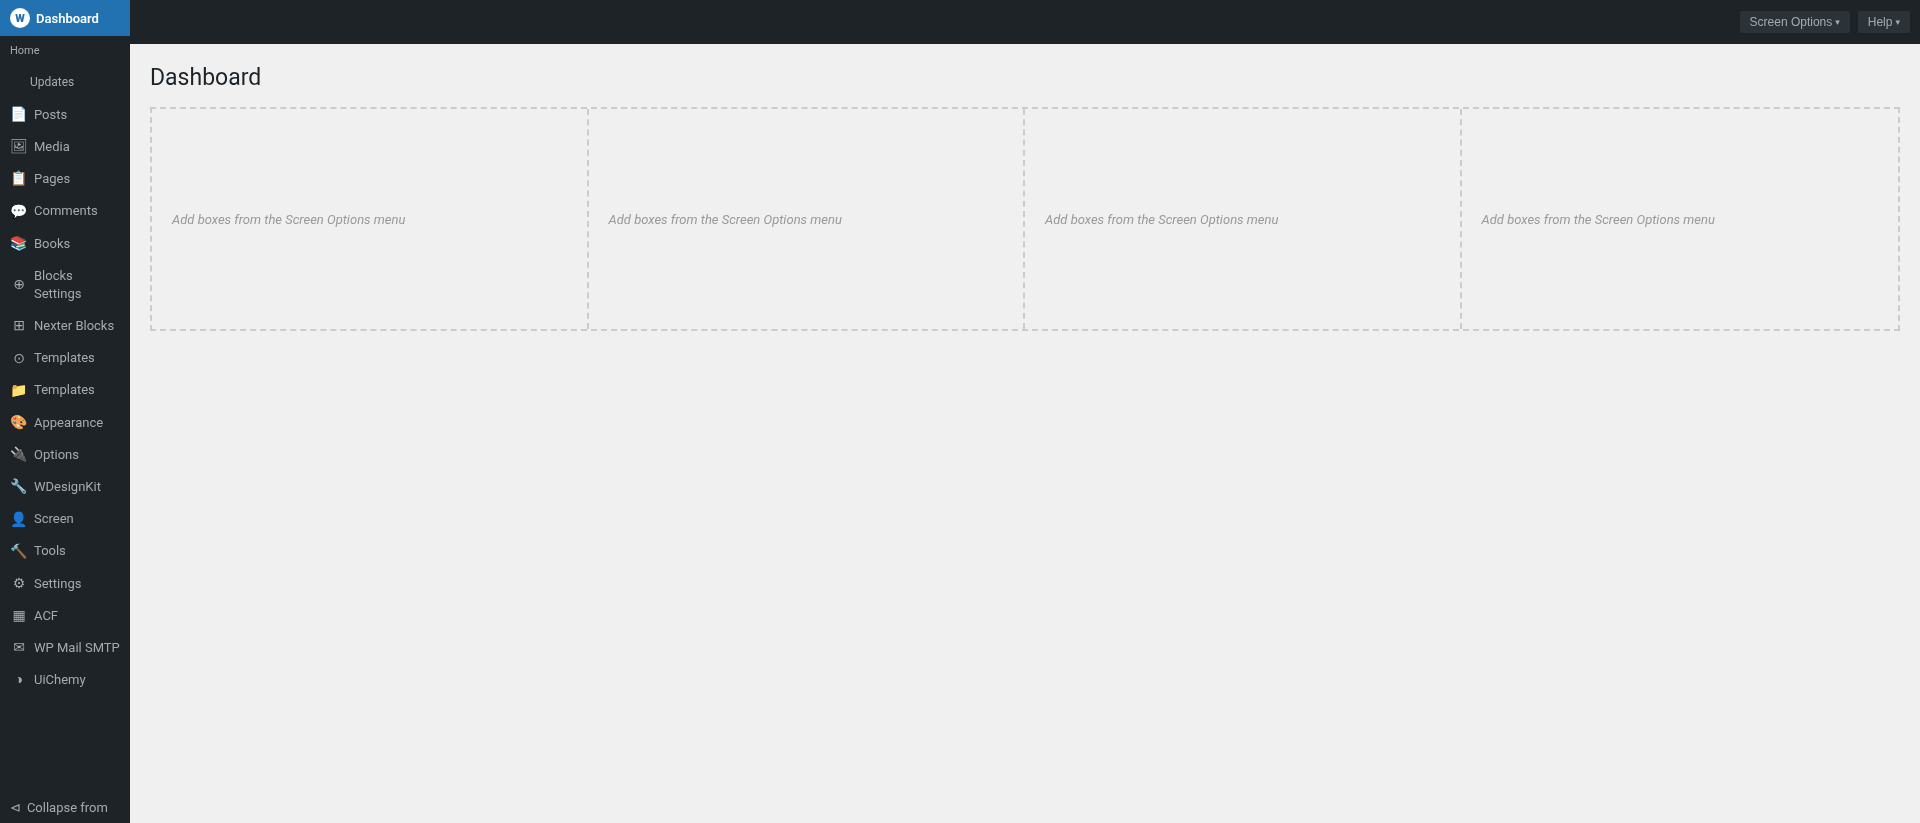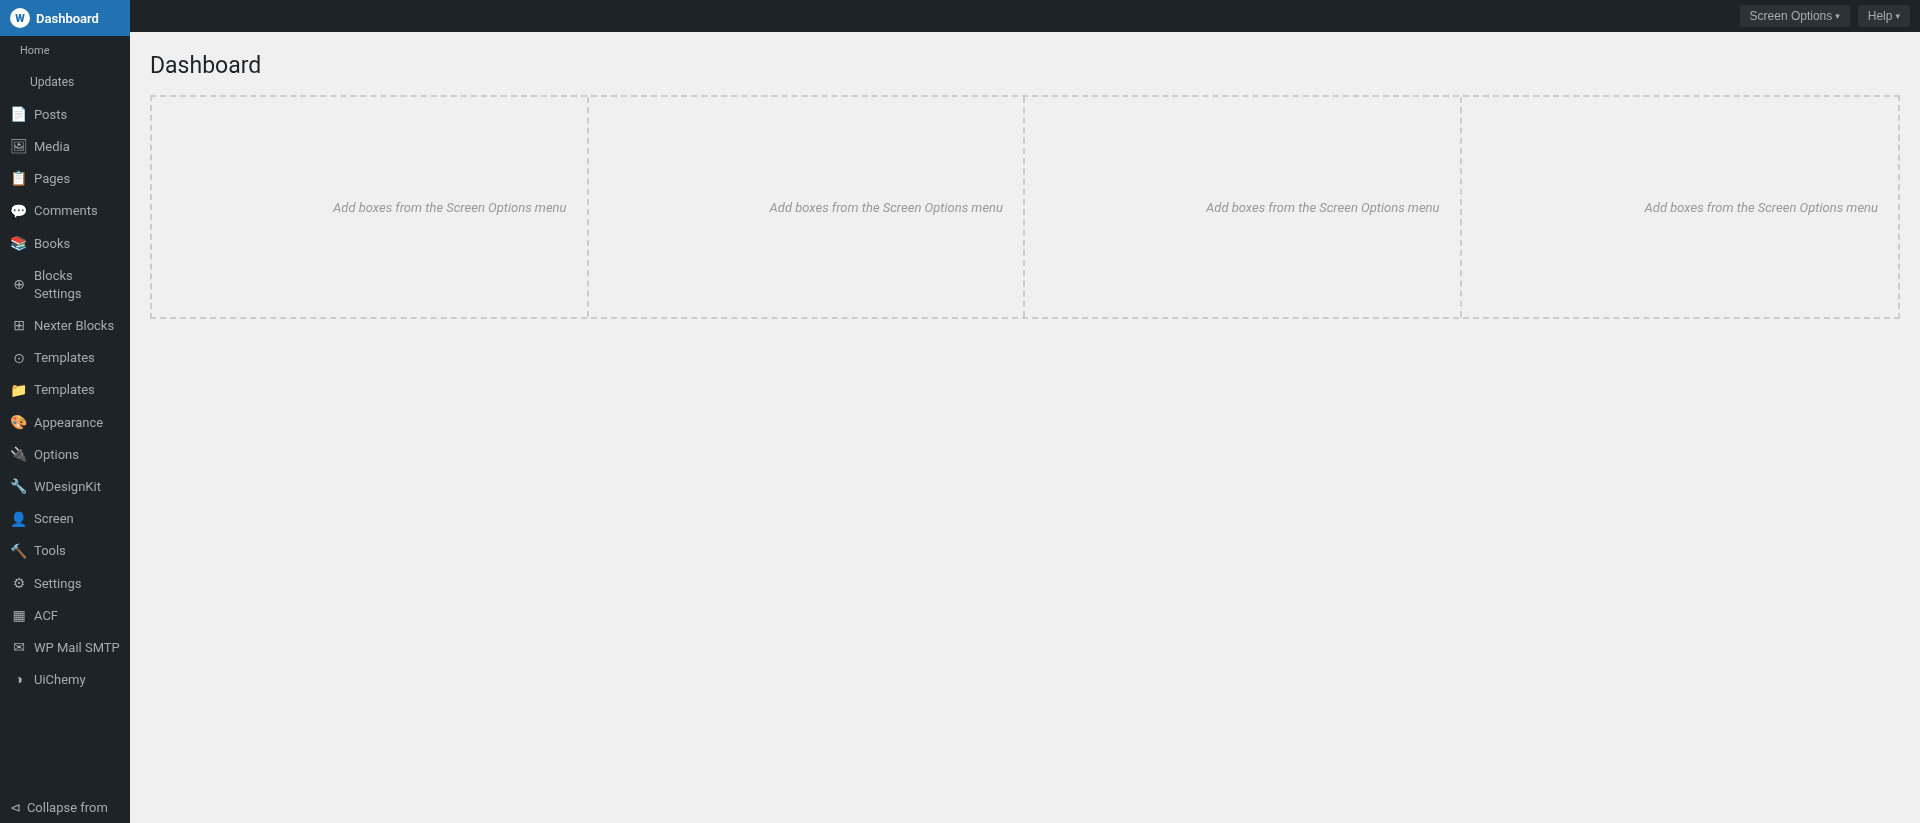--- a/index.html
+++ b/index.html
@@ -36,21 +36,21 @@
       flex-shrink: 0;
     }
     .sidebar-header .wp-logo::after {
       content: "W";
       color: #2271b1;
       font-size: 11px;
       font-weight: 900;
     }
 
     .sidebar-section-label {
-      padding: 8px 10px 2px 20px;
+      padding: 8px 10px 2px 10px;
       font-size: 11px;
       color: #a7aaad;
       font-weight: 400;
     }
     .sidebar-section-label.home { color: #a7aaad; }
 
     .sidebar-item {
       display: flex;
       align-items: center;
       gap: 6px;
@@ -85,21 +85,21 @@
     #main {
       flex: 1;
       display: flex;
       flex-direction: column;
       overflow: hidden;
     }
 
     
     #topbar {
       background: #1d2327;
-      height: 32px;
+      height: 44px;
       display: flex;
       align-items: center;
       justify-content: flex-end;
       padding: 0 10px;
       gap: 8px;
       flex-shrink: 0;
     }
     .topbar-btn {
       background: #2c3338;
       color: #a7aaad;
@@ -134,21 +134,21 @@
       grid-template-columns: repeat(4, 1fr);
       gap: 0;
       border: 2px dashed #ccc;
       min-height: 220px;
     }
 
     .dashboard-col {
       border-right: 2px dashed #ccc;
       display: flex;
       align-items: center;
-      justify-content: flex-end;
+      justify-content: flex-start;
       min-height: 220px;
       padding: 20px;
     }
     .dashboard-col:last-child { border-right: none; }
 
     .dashboard-col-text {
       color: #999;
       font-size: 13px;
       text-align: center;
       font-style: italic;

